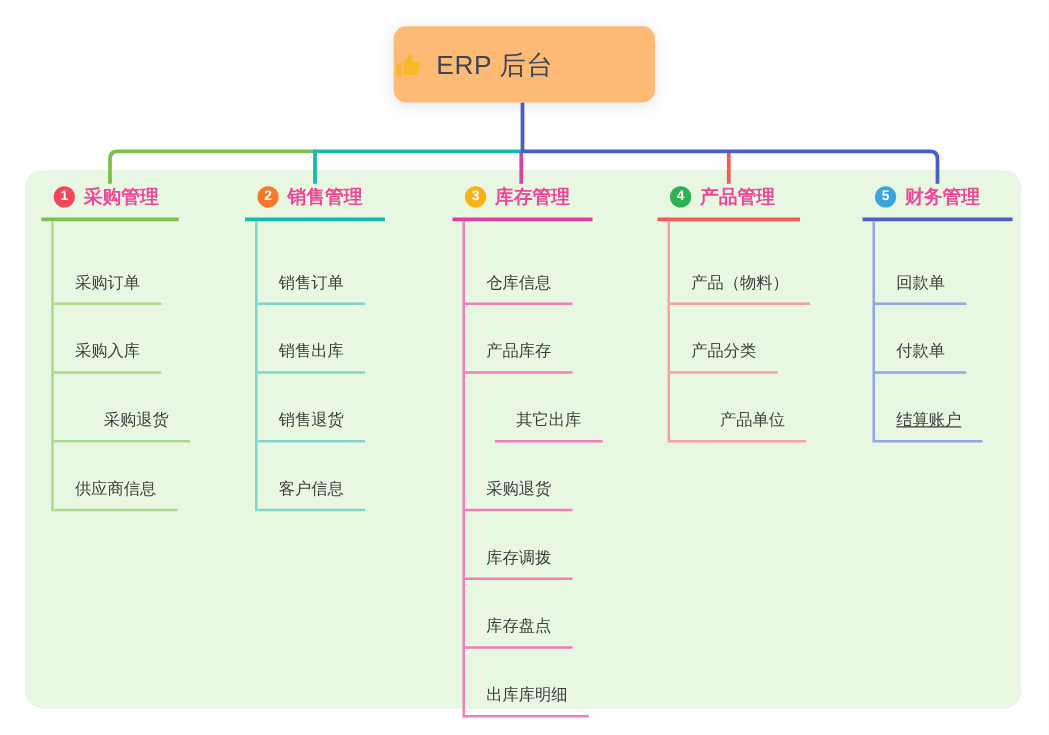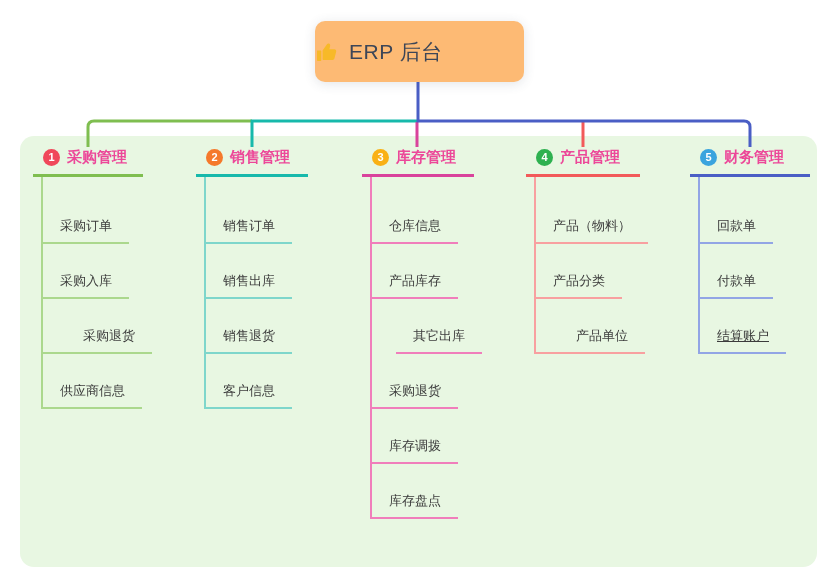--- a/index.html
+++ b/index.html
@@ -104,20 +104,21 @@
         <span class="num" style="background: rgb(249, 177, 21);">3</span>
         <span class="t">库存管理</span>
       </div>
       <ul class="children" style="border-left-color: rgb(240, 126, 187);">
         <li style="border-bottom-color: rgb(240, 126, 187);">仓库信息</li>
         <li style="border-bottom-color: rgb(240, 126, 187);">产品库存</li>
         <li style="border-bottom-color: rgb(240, 126, 187); margin-left: 24px;">其它出库</li>
         <li style="border-bottom-color: rgb(240, 126, 187);">采购退货</li>
         <li style="border-bottom-color: rgb(240, 126, 187);">库存调拨</li>
         <li style="border-bottom-color: rgb(240, 126, 187);">库存盘点</li>
+        <li style="border-bottom-color: rgb(240, 126, 187);">出库库明细</li>
       </ul>
     </div>
     <div class="branch" style="left: 526px;">
       <div class="branch-title" style="width: 114px; border-bottom-color: rgb(242, 90, 90);">
         <span class="num" style="background: rgb(46, 177, 80);">4</span>
         <span class="t">产品管理</span>
       </div>
       <ul class="children" style="border-left-color: rgb(248, 160, 160);">
         <li style="border-bottom-color: rgb(248, 160, 160);">产品（物料）</li>
         <li style="border-bottom-color: rgb(248, 160, 160);">产品分类</li>

